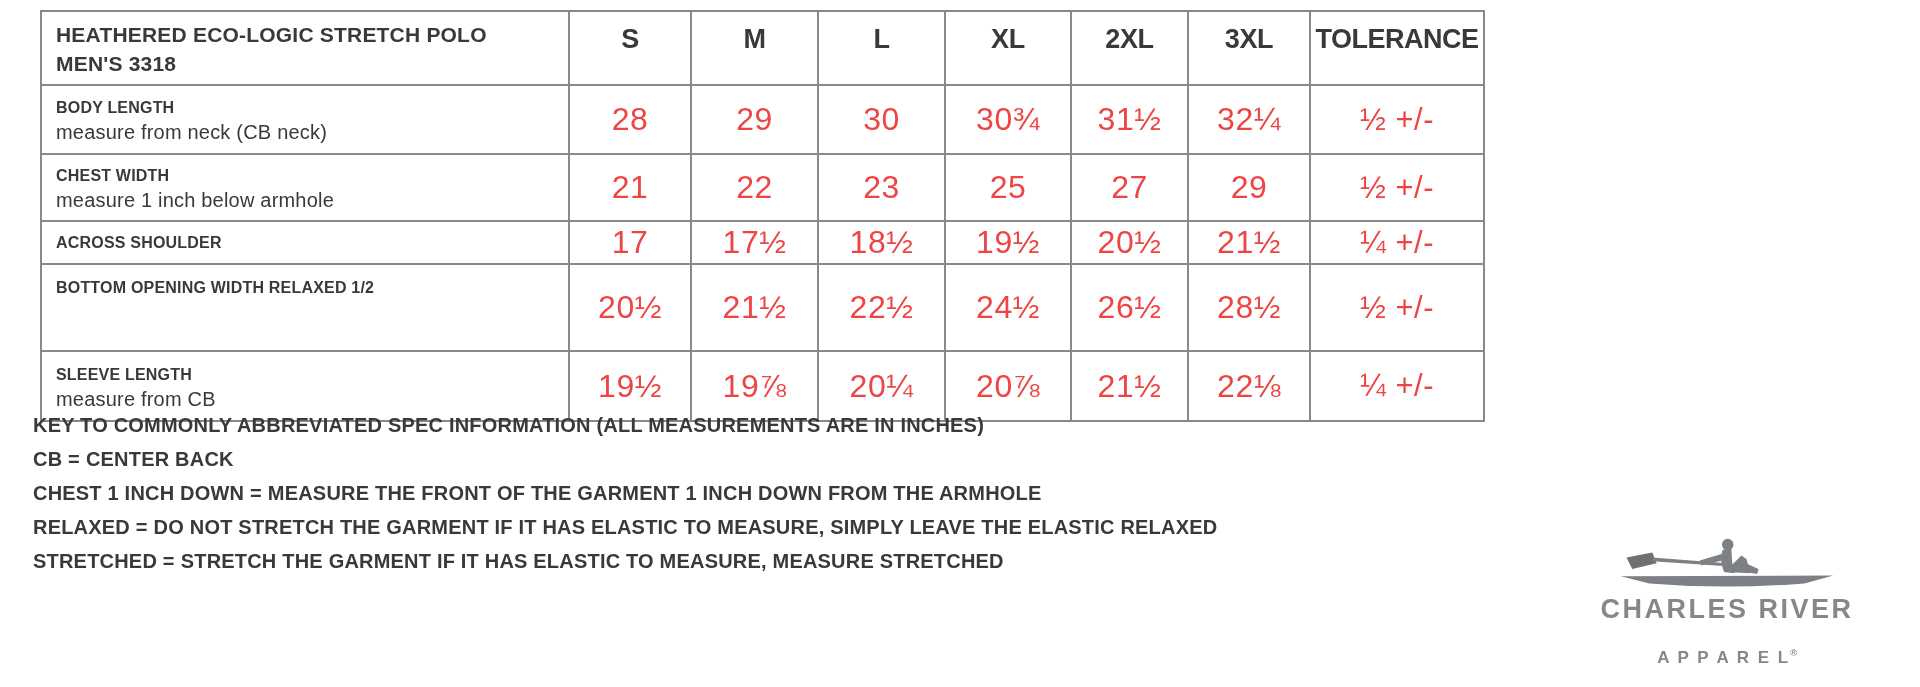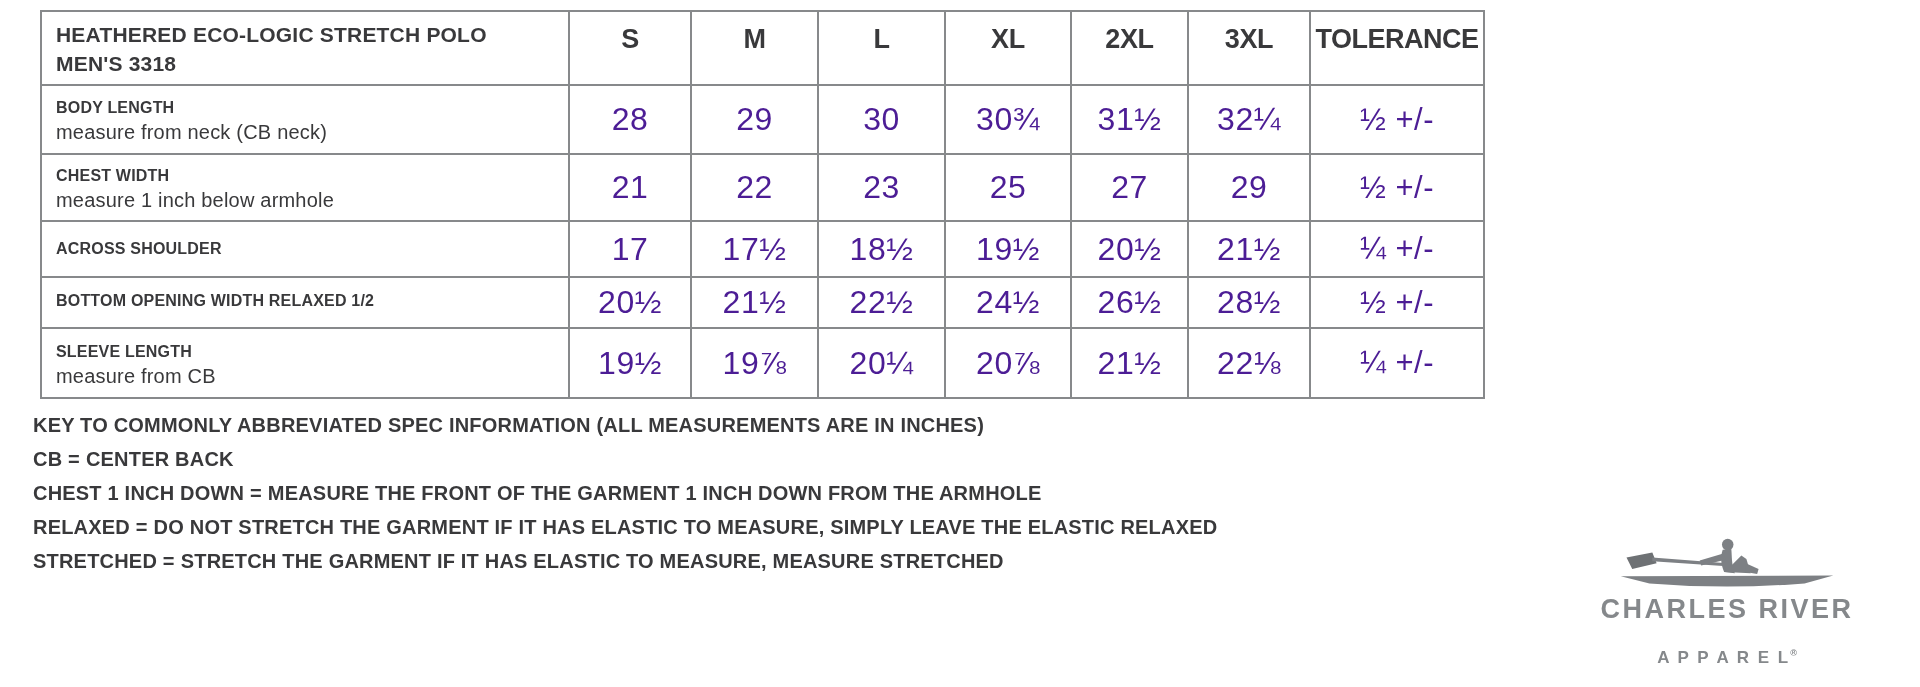--- a/index.html
+++ b/index.html
@@ -18,21 +18,21 @@
   }
   th.title-cell { text-align:left; vertical-align:top; padding:8px 14px 0 14px; }
   .title-text { font-weight:bold; font-size:21px; line-height:29px; max-width:470px; letter-spacing:0.2px; }
   th.size-col { vertical-align:top; padding-top:12px; text-align:center;
                 font-size:27px; font-weight:bold; letter-spacing:-0.3px; }
   th.tol-col  { letter-spacing:-0.5px; }
   td.label-cell { vertical-align:middle; text-align:left; padding:4px 10px 4px 14px; }
   td.label-cell.vtop { vertical-align:top; padding-top:10px; }
   .row-label { font-weight:bold; font-size:16px; line-height:26px; letter-spacing:0.2px; }
   .row-sublabel { font-size:20px; line-height:23px; letter-spacing:0.2px; }
-  td.num { text-align:center; vertical-align:middle; font-size:32px; letter-spacing:0.5px; color:#4c1d95; }
+  td.num { text-align:center; vertical-align:middle; font-size:32px; letter-spacing:0.5px; color:#ef4444; }
   td.tol { font-size:31px; }
 
   
   .key { position:absolute; left:33px; top:408px; width:1500px; }
   .key-heading { font-weight:bold; font-size:20px; line-height:34px; letter-spacing:0.2px; }
   .key-line { font-size:20px; line-height:34px; letter-spacing:0.2px; white-space:nowrap; }
   .key-term { font-weight:bold; margin-right:6px; }
   .key-def  { font-weight:bold;margin-top:36px; }
 
   
@@ -93,35 +93,35 @@
       </td>
       <td class="num">21</td>
       <td class="num">22</td>
       <td class="num">23</td>
       <td class="num">25</td>
       <td class="num">27</td>
       <td class="num">29</td>
       <td class="num tol">½ +/-</td>
     </tr>
 
-    <tr style="height:56px;">
+    <tr style="height:43px;">
       <td class="label-cell">
         <div class="row-label">ACROSS SHOULDER</div>
         <div class="row-sublabel"></div>
       </td>
       <td class="num">17</td>
       <td class="num">17½</td>
       <td class="num">18½</td>
       <td class="num">19½</td>
       <td class="num">20½</td>
       <td class="num">21½</td>
       <td class="num tol">¼ +/-</td>
     </tr>
 
-    <tr style="height:51px;">
+    <tr style="height:87px;">
       <td class="label-cell vtop">
         <div class="row-label">BOTTOM OPENING WIDTH RELAXED 1/2</div>
         <div class="row-sublabel"></div>
       </td>
       <td class="num">20½</td>
       <td class="num">21½</td>
       <td class="num">22½</td>
       <td class="num">24½</td>
       <td class="num">26½</td>
       <td class="num">28½</td>

